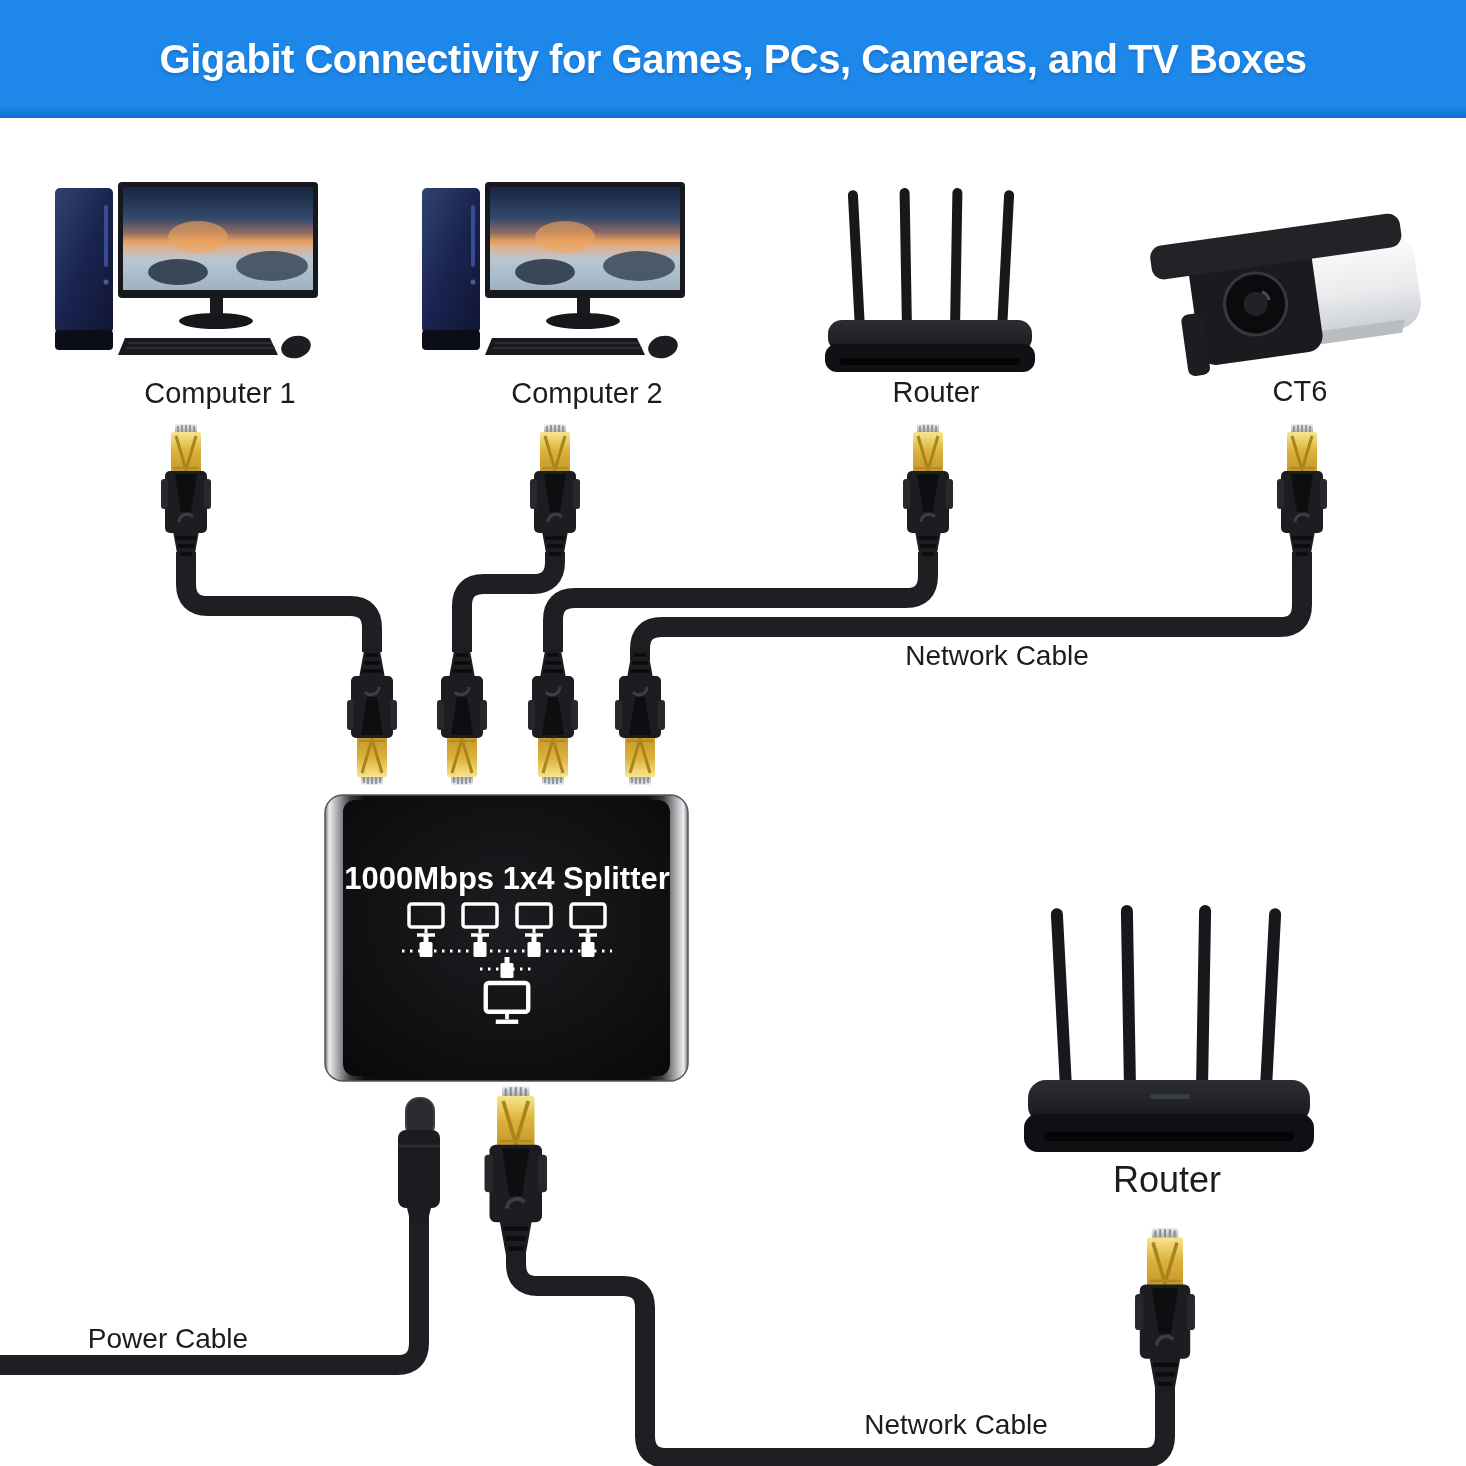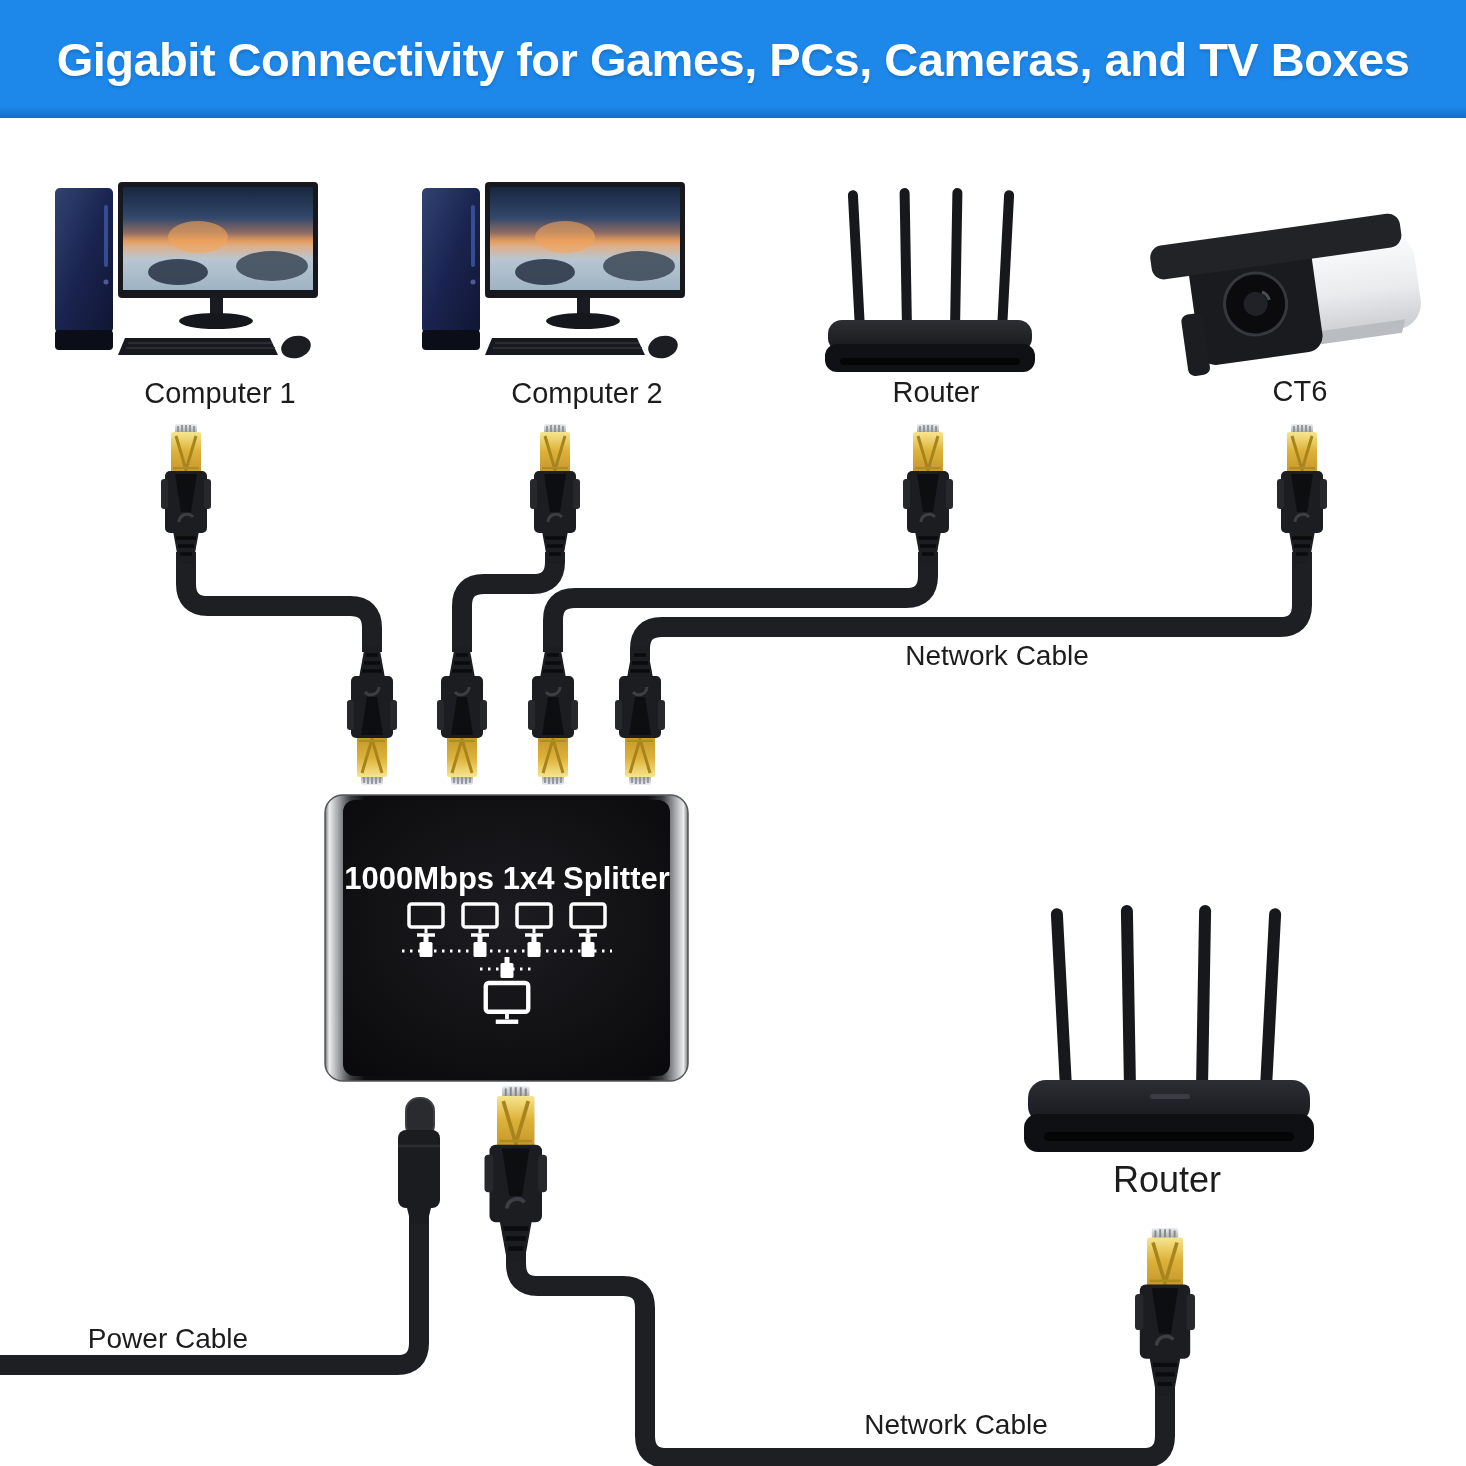--- a/index.html
+++ b/index.html
@@ -1,21 +1,21 @@
 <!DOCTYPE html>
 <html><head>
 <meta charset="utf-8">
 <style>
   html,body{margin:0;padding:0;background:#fff;}
   #canvas{position:relative;width:1466px;height:1466px;background:#ffffff;overflow:hidden;
           font-family:"Liberation Sans", sans-serif;}
   #banner{position:absolute;left:0;top:0;width:1466px;height:118px;
           background:linear-gradient(180deg,#1d88ea 0%,#1d88ea 90%,#0f6fce 100%);
           display:flex;align-items:center;justify-content:center;}
-  #banner h1{margin:0;color:#fff;font-size:47px;font-weight:bold;letter-spacing:-0.5px;
+  #banner h1{margin:0;color:#fff;font-size:40px;font-weight:bold;letter-spacing:-0.5px;
              white-space:nowrap;text-shadow:0 2px 3px rgba(0,40,90,.25);}
   #scene{position:absolute;left:0;top:0;}
   .lbl{fill:#1c1c1c;font-family:"Liberation Sans",sans-serif;}
 </style>
 </head>
 <body>
 
 <div id="canvas">
 
   <div id="banner">

